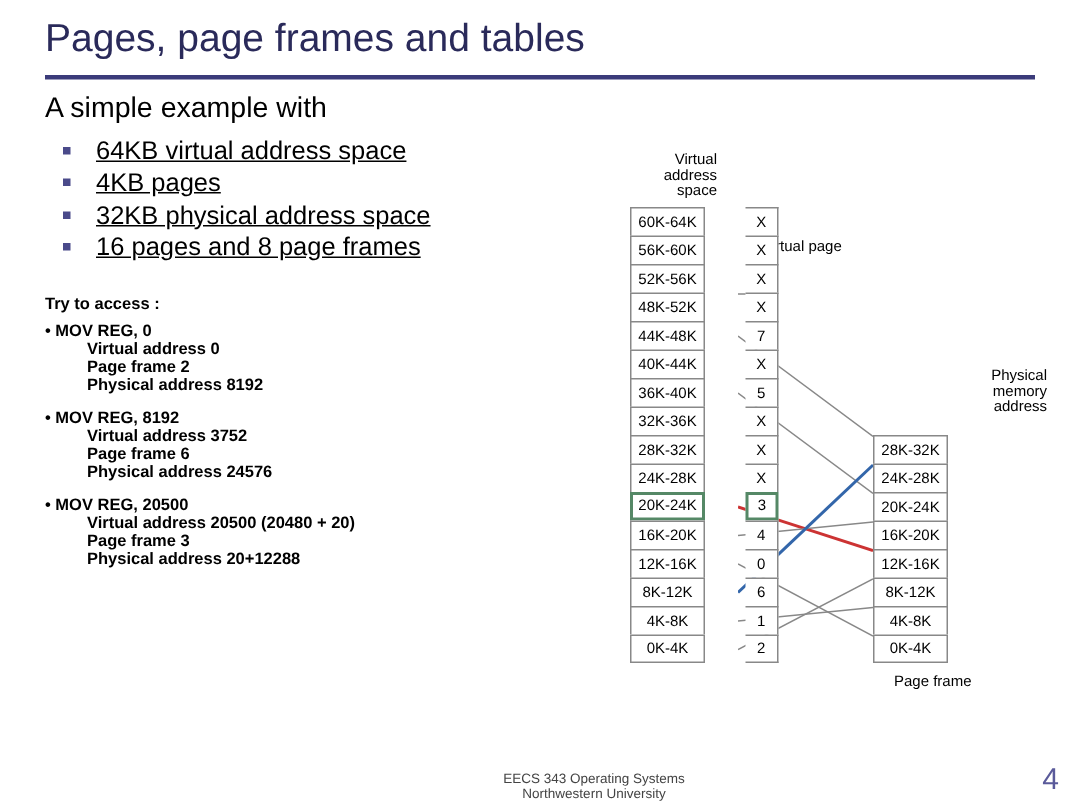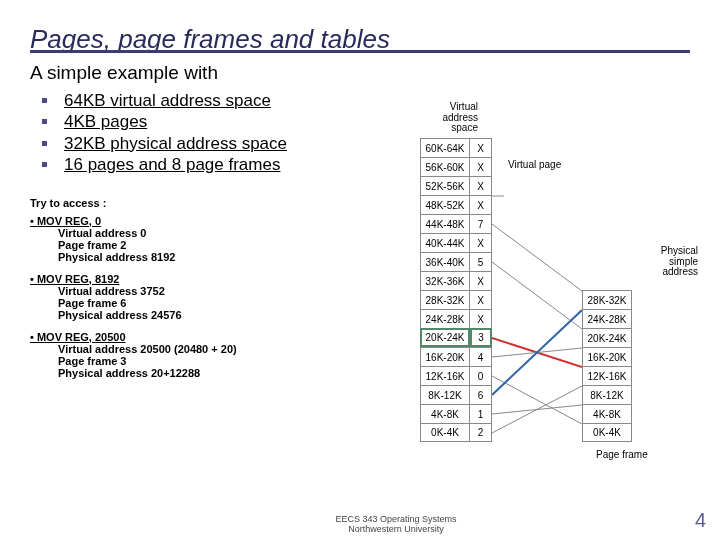--- a/index.html
+++ b/index.html
@@ -15,23 +15,22 @@
   }
   .slide {
     position: relative;
     width: 720px;
     height: 540px;
     box-sizing: border-box;
   }
   .title {
     font-size: 26px;
     color: #2a2a5a;
-    padding: 24px 0 0 30px;
+    padding: 10px 0 0 30px;
     font-family: Verdana, Arial, sans-serif;
-    font-style: italic;
   }
   .rule {
     position: absolute;
     left: 30px;
     top: 50px;
     width: 660px;
     height: 3px;
     background: #3b3b7a;
   }
   .left {
@@ -69,21 +68,20 @@
     font-size: 11px;
     font-weight: bold;
     margin: 22px 0 6px 0;
   }
   .ex {
     font-size: 11px;
     margin-bottom: 10px;
   }
   .ex .head {
     font-weight: bold;
-    text-decoration: underline;
   }
   .ex .sub {
     margin-left: 28px;
     font-weight: bold;
   }
   .footer {
     position: absolute;
     bottom: 6px;
     left: 0;
     width: 720px;
@@ -108,20 +106,21 @@
     font-size: 10px;
   }
   .vtable {
     position: absolute;
     left: 60px;
     top: 30px;
   }
   .vtable .row {
     display: flex;
     height: 19px;
+    gap: 27px;
   }
   .vcell-l {
     width: 50px;
     height: 19px;
     border: 1px solid #888;
     box-sizing: border-box;
     display: flex;
     align-items: center;
     justify-content: center;
     border-bottom: none;
@@ -216,21 +215,21 @@
       <div class="sub">Physical address 20+12288</div>
     </div>
   </div>
 
   <div class="diagram">
     <div class="lbl" style="left:58px;top:-6px;width:60px"><span>Virtual
 address
 space</span></div>
     <div class="lbl" style="left:148px;top:52px">Virtual page</div>
     <div class="lbl" style="left:278px;top:138px;width:60px"><span>Physical
-simple
+memory
 address</span></div>
     <div class="lbl" style="left:236px;top:342px">Page frame</div>
 
     <svg class="conn" viewBox="0 0 90 304">
       <line x1="0" y1="86" x2="90" y2="153" stroke="#888" stroke-width="1"></line>
       <line x1="0" y1="124" x2="90" y2="191" stroke="#888" stroke-width="1"></line>
       <line x1="0" y1="200" x2="90" y2="229" stroke="#c33" stroke-width="2"></line>
       <line x1="0" y1="219" x2="90" y2="210" stroke="#888" stroke-width="1"></line>
       <line x1="0" y1="238" x2="90" y2="286" stroke="#888" stroke-width="1"></line>
       <line x1="0" y1="257" x2="90" y2="172" stroke="#36a" stroke-width="2"></line>

